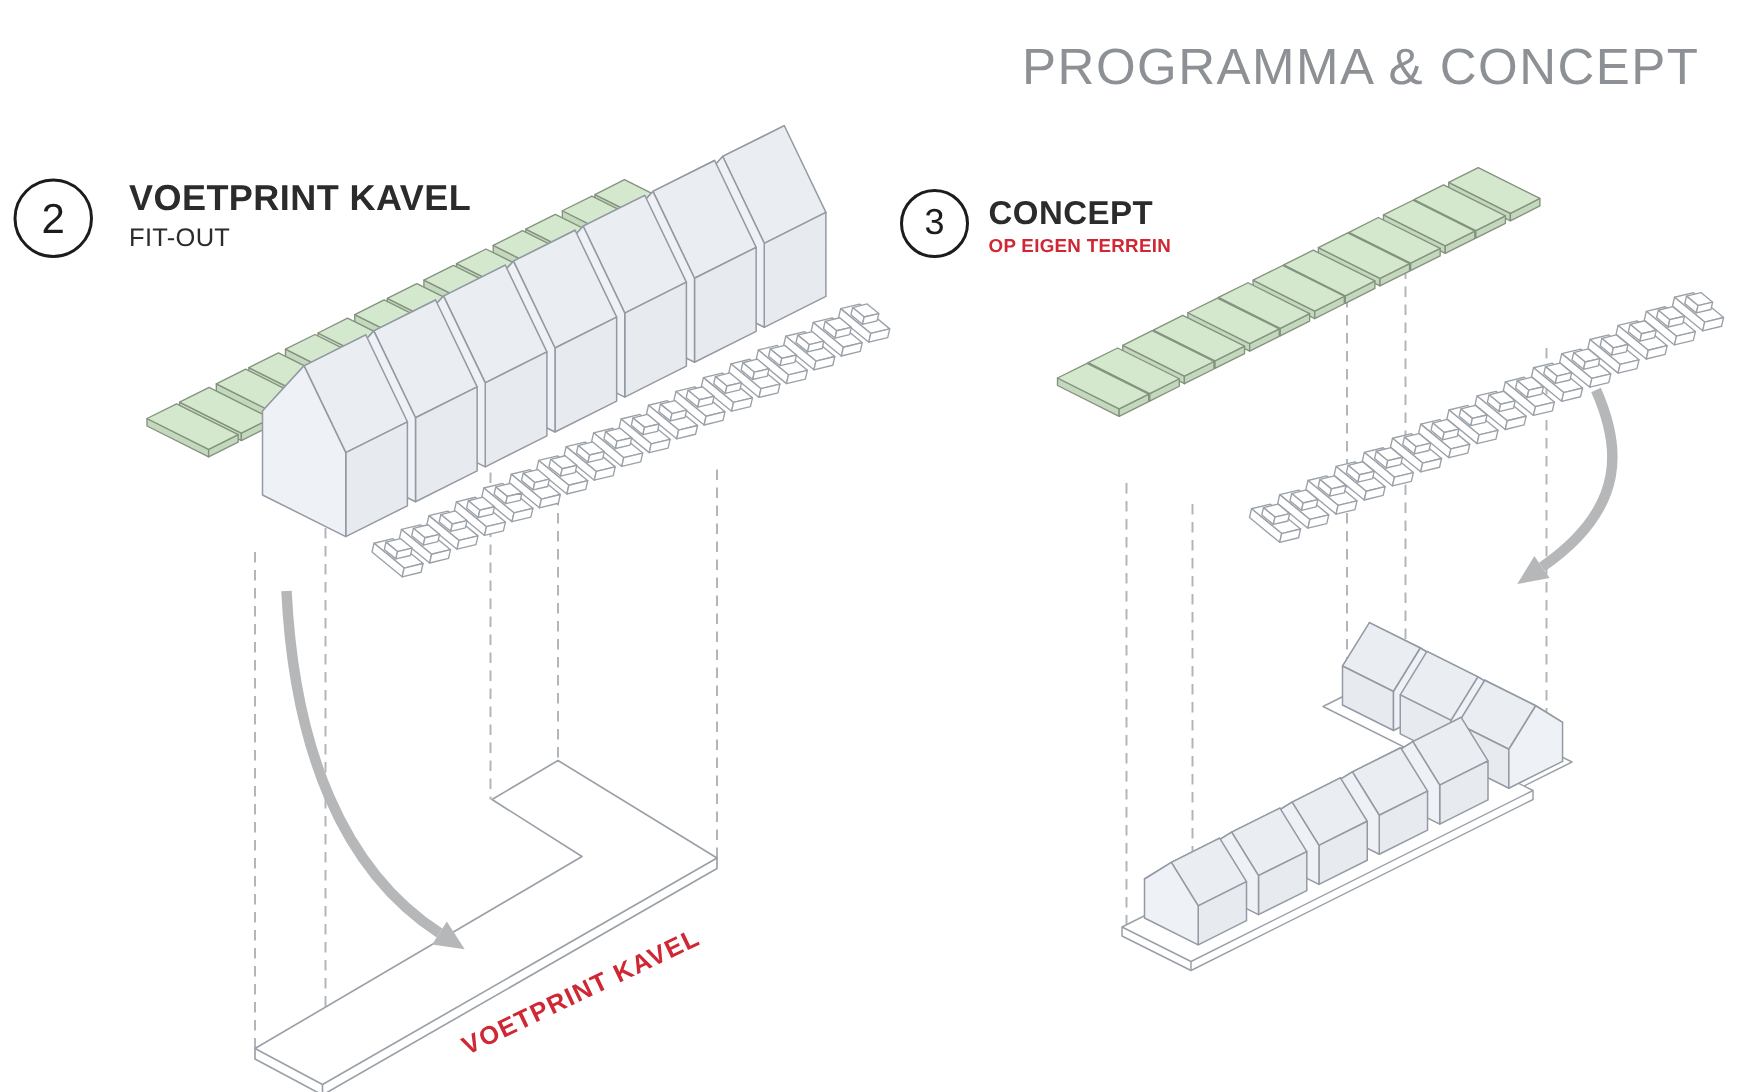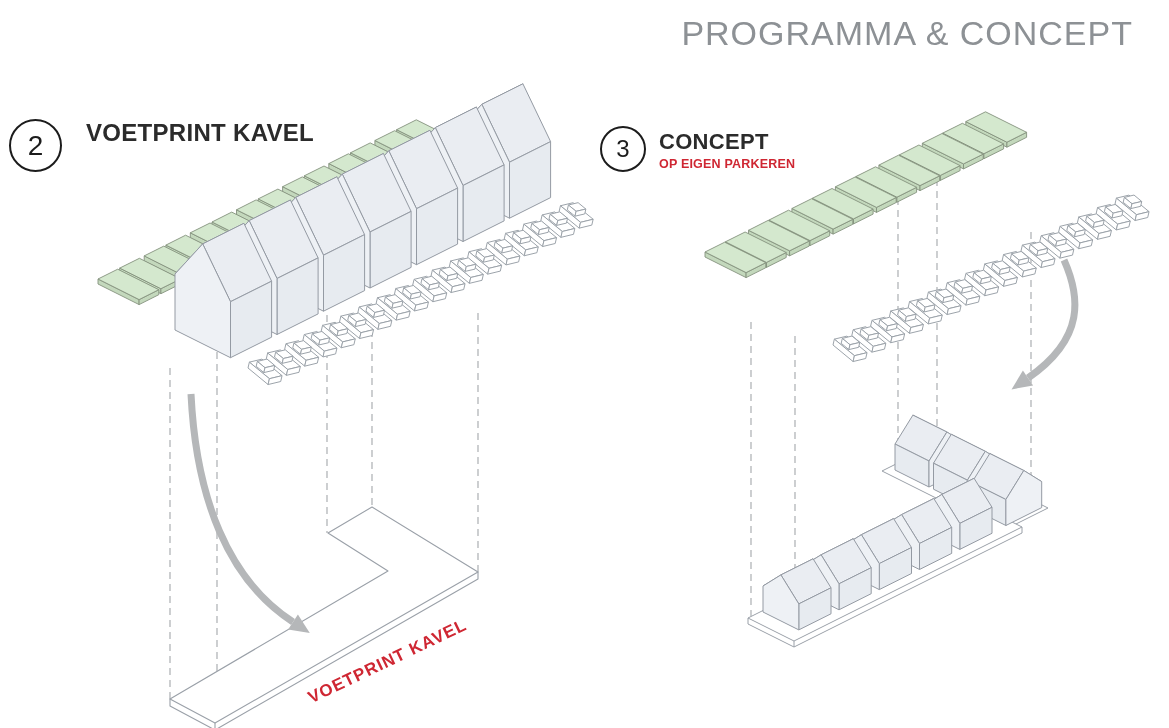--- a/index.html
+++ b/index.html
@@ -2,21 +2,21 @@
 <html><head>
 <meta charset="utf-8">
 <style>
   html,body{margin:0;padding:0;}
   body{
     width:1169px;height:728px;position:relative;background:#ffffff;
     font-family:"Liberation Sans", sans-serif;overflow:hidden;
   }
   #canvas{position:absolute;left:0;top:0;width:1169px;height:728px;}
   .page-title{
-    position:absolute;top:14px;right:36px;
+    position:absolute;top:26px;right:36px;
     font-size:34px;font-weight:400;color:#8d9195;letter-spacing:1px;
     white-space:nowrap;
   }
   .badge{
     position:absolute;border:2.5px solid #1c1c1c;border-radius:50%;
     display:flex;align-items:center;justify-content:center;
     color:#1c1c1c;background:#fff;box-sizing:border-box;
   }
   .badge-2{left:9px;top:119px;width:53px;height:53px;font-size:28px;}
   .badge-3{left:600px;top:126px;width:46px;height:46px;font-size:24px;}
@@ -605,23 +605,24 @@
     </g>
   </svg>
 
 <div class="page-title">PROGRAMMA &amp; CONCEPT</div>
 
 <div class="badge badge-2">
   <span>2</span>
 </div>
 <div class="panel-labels labels-2">
   <div class="panel-title">VOETPRINT KAVEL</div>
+  <div class="panel-subtitle-dark">FIT-OUT</div>
 </div>
 
 <div class="badge badge-3">
   <span>3</span>
 </div>
 <div class="panel-labels labels-3">
   <div class="panel-title">CONCEPT</div>
-  <div class="panel-subtitle-red">OP EIGEN PARKEREN</div>
+  <div class="panel-subtitle-red">OP EIGEN TERREIN</div>
 </div>
 
 <div class="floor-label">VOETPRINT KAVEL</div>
 
 </body></html>

